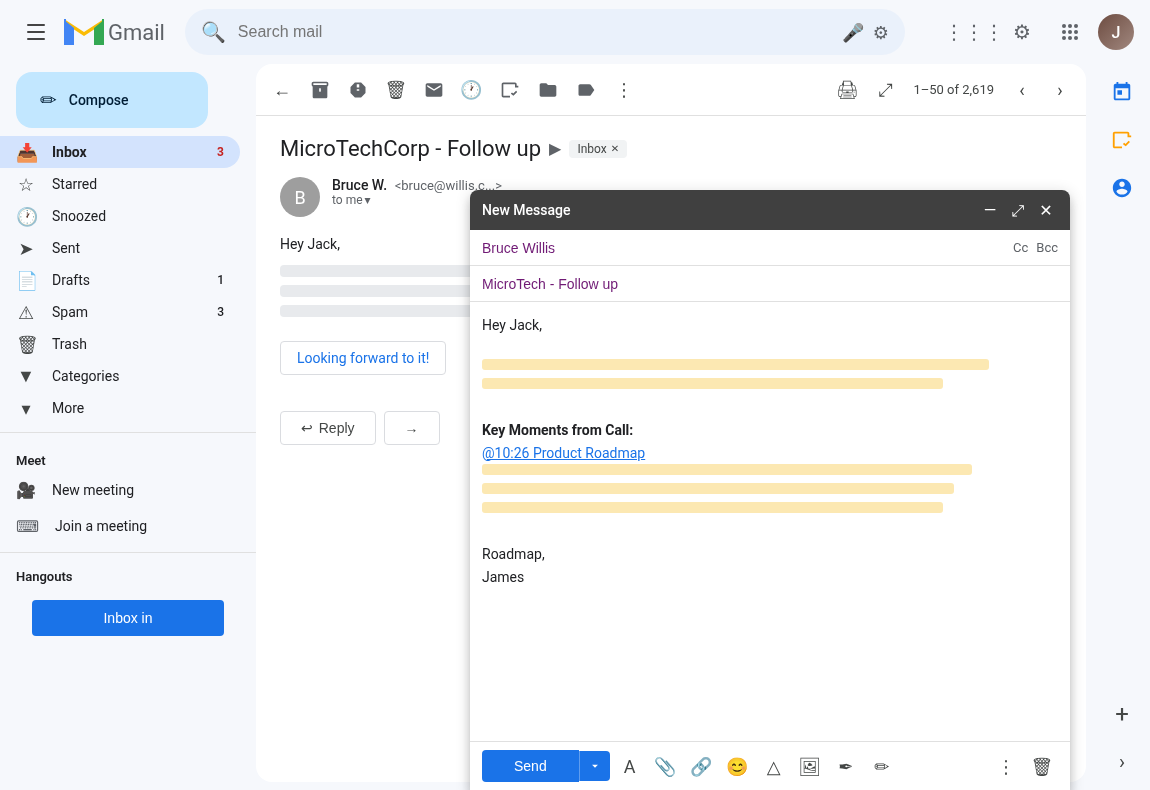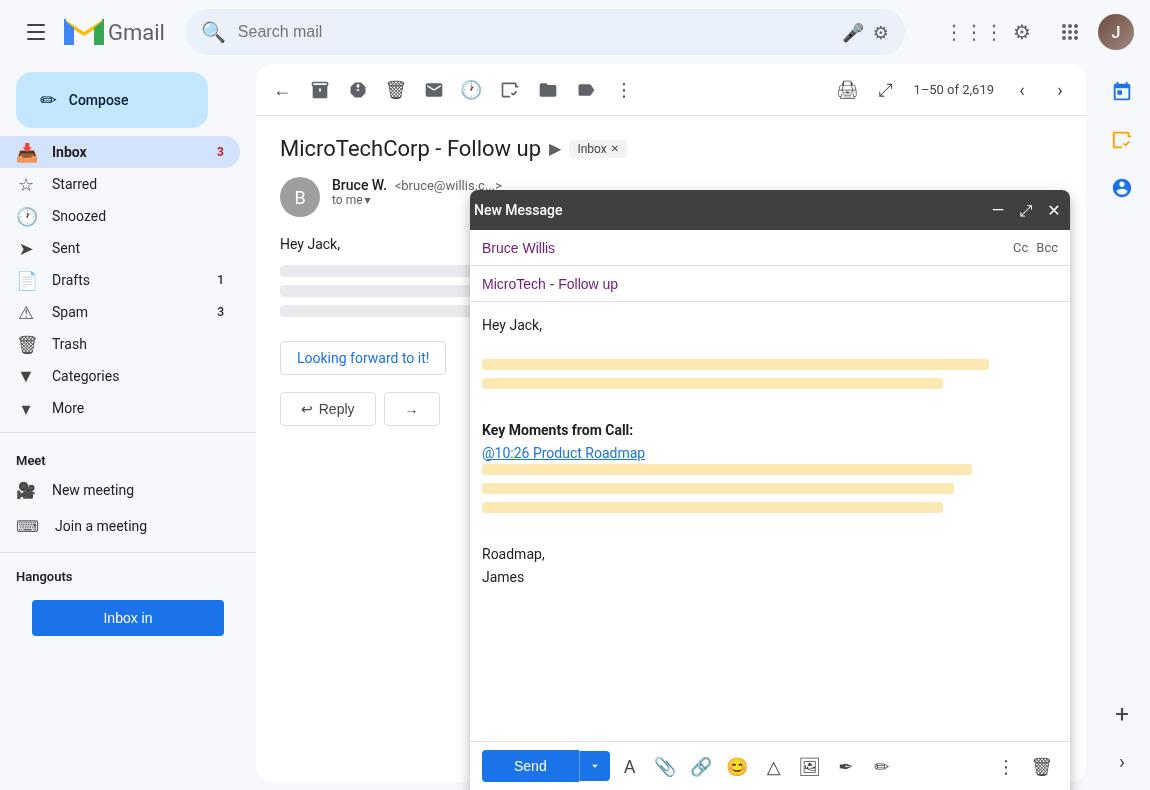--- a/index.html
+++ b/index.html
@@ -50,34 +50,34 @@
     .email-content { flex: 1; overflow-y: auto; padding: 20px 24px; }
     .email-subject { font-size: 22px; color: #202124; font-weight: 400; display: flex; align-items: center; gap: 8px; margin-bottom: 16px; }
     .inbox-tag { background: #f1f3f4; color: #444746; font-size: 12px; padding: 2px 8px; border-radius: 4px; display: flex; align-items: center; gap: 4px; }
     .email-meta { display: flex; align-items: flex-start; gap: 12px; margin-bottom: 16px; }
     .sender-avatar { width: 40px; height: 40px; border-radius: 50%; background: #9e9e9e; display: flex; align-items: center; justify-content: center; color: #fff; font-size: 18px; flex-shrink: 0; }
     .sender-info { flex: 1; }
     .sender-name { font-size: 14px; font-weight: 500; color: #202124; }
     .email-body { font-size: 14px; color: #202124; line-height: 1.6; }
     .placeholder-line { height: 12px; background: #e8eaed; border-radius: 4px; margin-bottom: 8px; }
     .email-reply-area { padding: 16px 0 8px; }
-    .looking-forward { color: #1a73e8; font-size: 14px; border: 1px solid #dadce0; border-radius: 4px; padding: 8px 16px; display: inline-block; margin-bottom: 9px; cursor: pointer; }
+    .looking-forward { color: #1a73e8; font-size: 14px; border: 1px solid #dadce0; border-radius: 4px; padding: 8px 16px; display: inline-block; margin-bottom: 28px; cursor: pointer; }
     .reply-buttons { display: flex; gap: 8px; padding: 8px 0; }
     .reply-btn { display: flex; align-items: center; gap: 6px; padding: 8px 20px; border: 1px solid #dadce0; border-radius: 4px; background: #fff; cursor: pointer; font-size: 14px; color: #444746; }
 
     
     .right-sidebar { width: 56px; flex-shrink: 0; display: flex; flex-direction: column; align-items: center; padding: 8px 0; gap: 8px; }
     .rs-icon { width: 40px; height: 40px; display: flex; align-items: center; justify-content: center; border-radius: 50%; cursor: pointer; color: #444746; font-size: 20px; }
     .rs-icon.active { color: #1a73e8; }
     .rs-spacer { flex: 1; }
     .rs-add { width: 40px; height: 40px; display: flex; align-items: center; justify-content: center; border-radius: 50%; cursor: pointer; color: #444746; font-size: 24px; }
 
     
     .compose-overlay { position: fixed; bottom: 0; right: 80px; width: 600px; height: 600px; background: #fff; border-radius: 8px 8px 0 0; box-shadow: 0 8px 10px 1px rgba(0,0,0,0.14), 0 3px 14px 2px rgba(0,0,0,0.12), 0 5px 5px -3px rgba(0,0,0,0.2); display: flex; flex-direction: column; z-index: 1000; }
-    .compose-header { background: #404040; color: #fff; padding: 8px 4px; border-radius: 8px 8px 0 0; display: flex; align-items: center; cursor: pointer; }
+    .compose-header { background: #404040; color: #fff; padding: 8px 12px; border-radius: 8px 8px 0 0; display: flex; align-items: center; cursor: pointer; }
     .compose-title { font-size: 14px; font-weight: 500; flex: 1; }
     .compose-header-actions { display: flex; align-items: center; gap: 4px; }
     .compose-header-btn { width: 24px; height: 24px; display: flex; align-items: center; justify-content: center; border-radius: 50%; cursor: pointer; color: #fff; font-size: 16px; }
     .compose-field { display: flex; align-items: center; padding: 6px 12px; border-bottom: 1px solid #e0e0e0; min-height: 36px; }
     .compose-field input { border: none; outline: none; font-size: 14px; flex: 1; color: #701a75; background: transparent; }
     .compose-cc-bcc { color: #5f6368; font-size: 13px; cursor: pointer; }
     .compose-body { flex: 1; padding: 12px; font-size: 14px; color: #202124; overflow-y: auto; line-height: 1.6; }
     .compose-body-content { min-height: 200px; }
     .compose-link { color: #1a73e8; text-decoration: underline; cursor: pointer; }
     .compose-footer { padding: 8px 12px; display: flex; align-items: center; gap: 4px; border-top: 1px solid #e0e0e0; }

